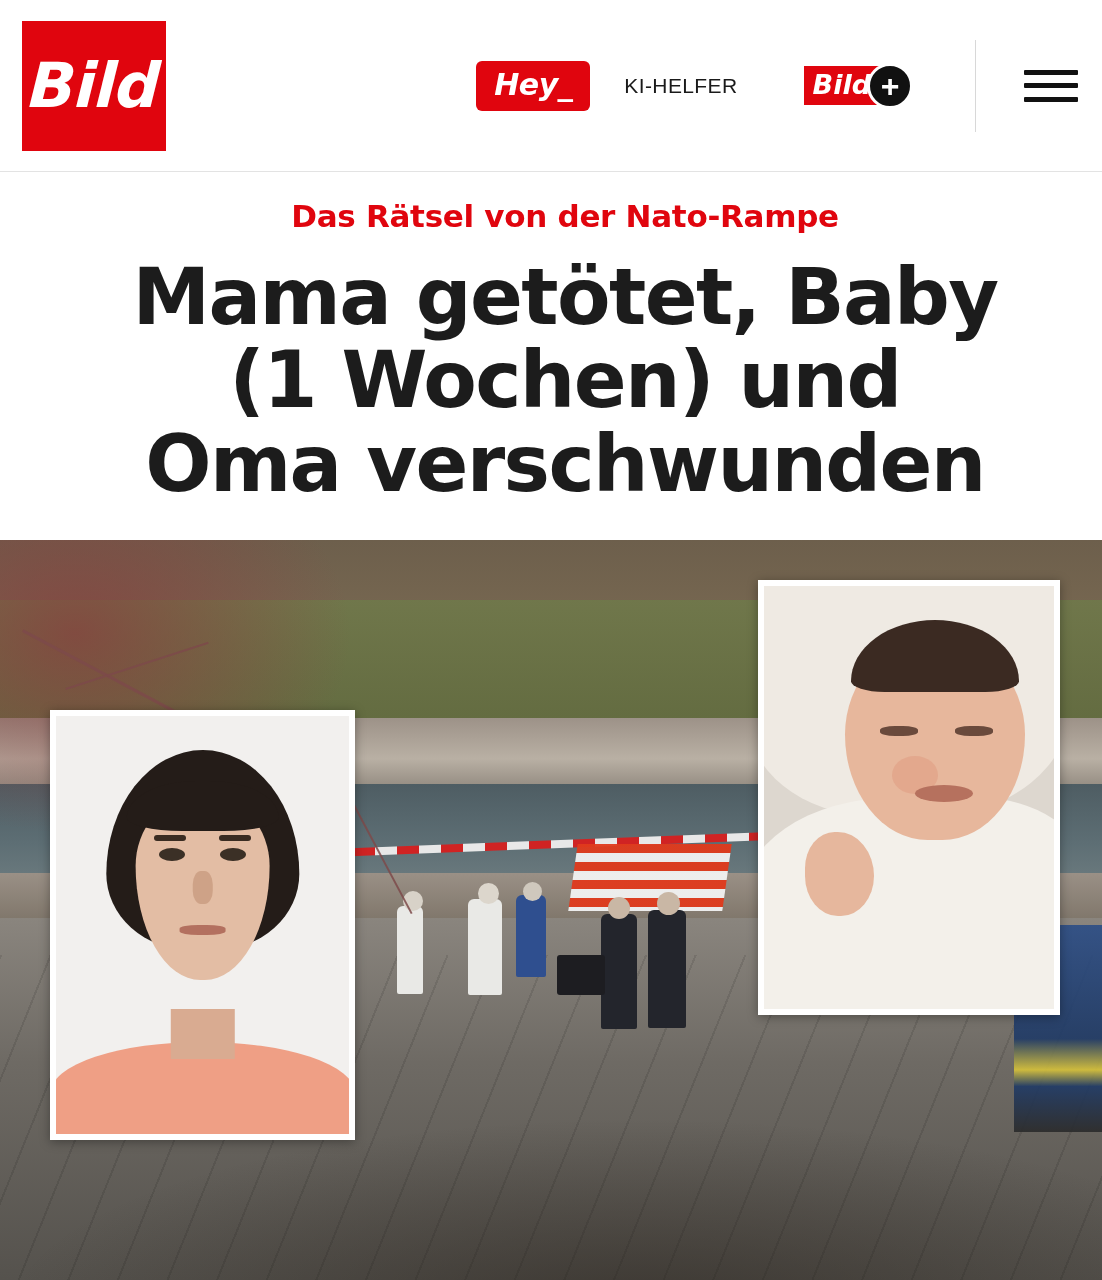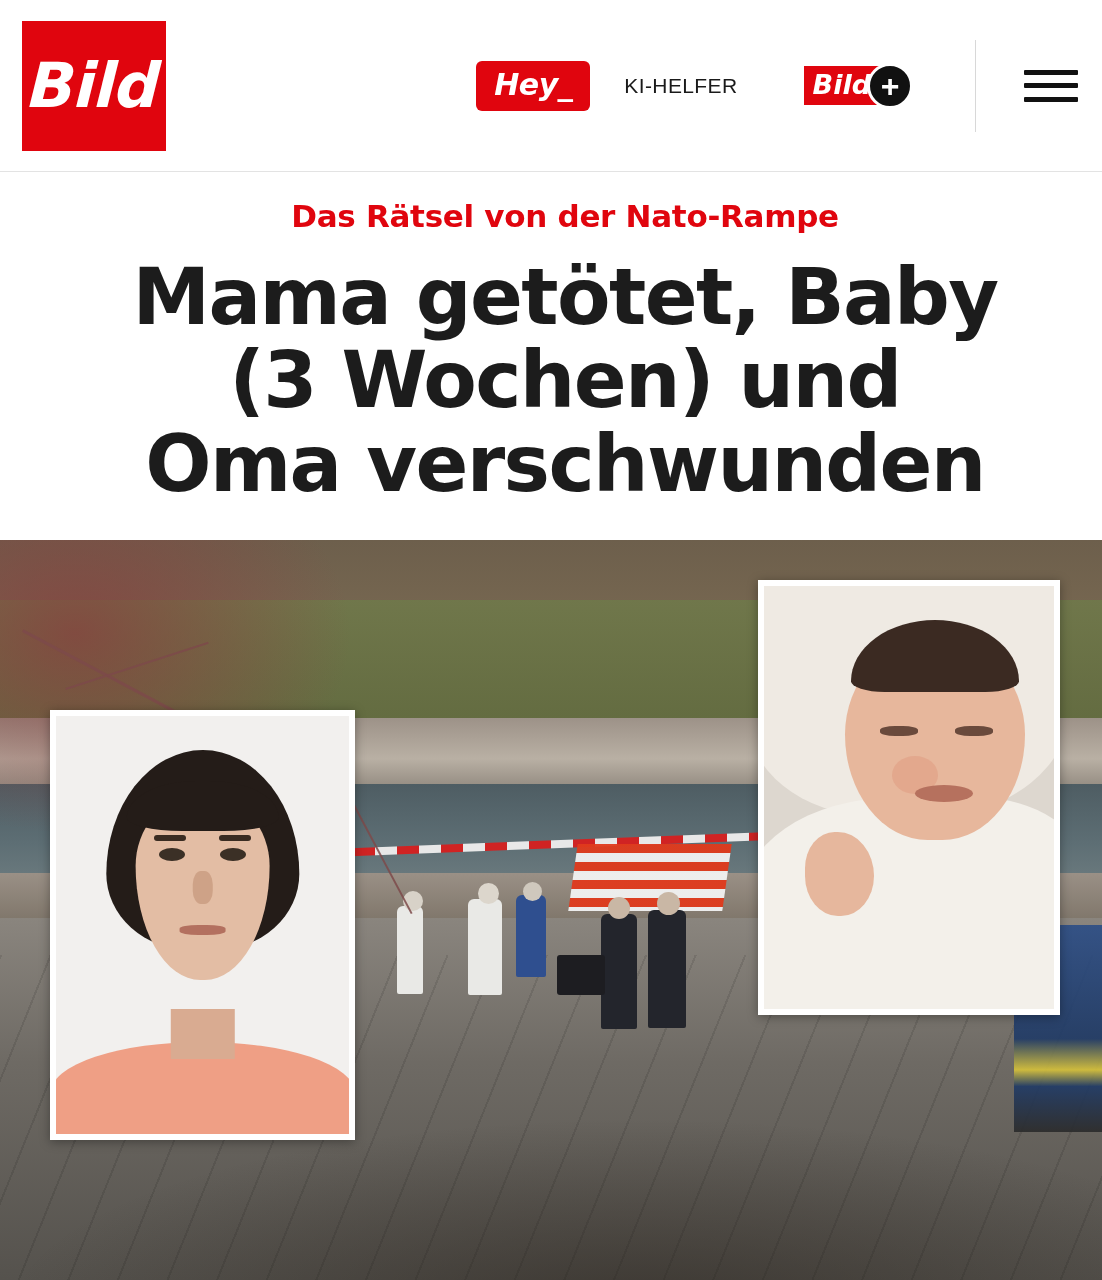--- a/index.html
+++ b/index.html
@@ -365,21 +365,21 @@
       <div class="burger">
         <span></span>
         <span></span>
         <span></span>
       </div>
     </div>
   </div>
 
   <div class="article-head">
     <div class="kicker">Das Rätsel von der Nato-Rampe</div>
-    <h1 class="headline">Mama getötet, Baby (3 Wochen) und Oma verschwunden</h1>
+    <h1 class="headline">Mama getötet, Baby (1 Wochen) und Oma verschwunden</h1>
   </div>
 
   <div class="hero">
     <div class="hero-scene">
       <div class="sky-bank"></div>
       <div class="grass"></div>
       <div class="rubble"></div>
       <div class="water"></div>
       <div class="shore"></div>
       <div class="ramp"></div>

